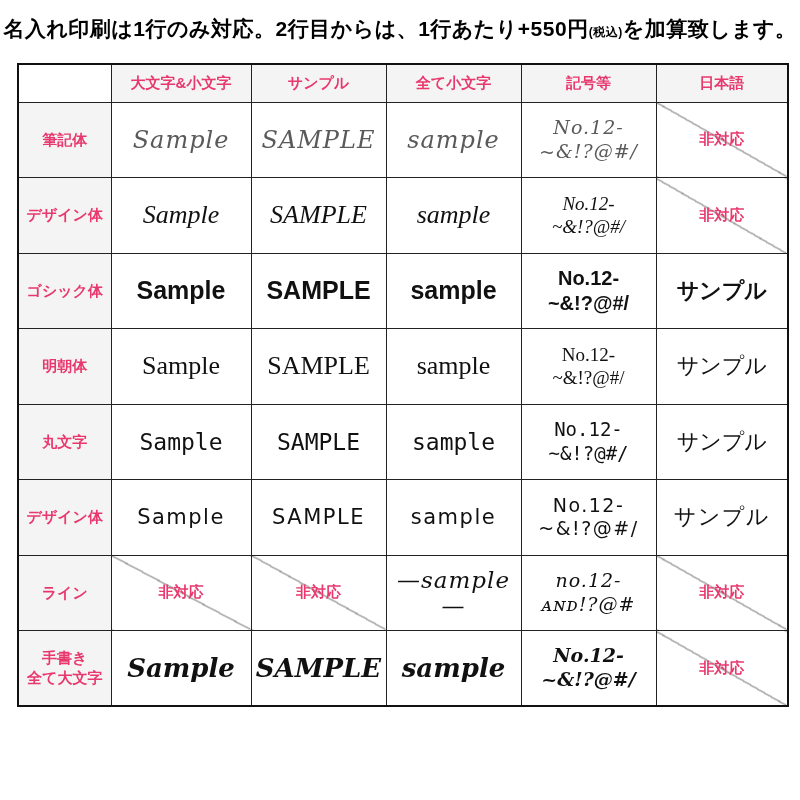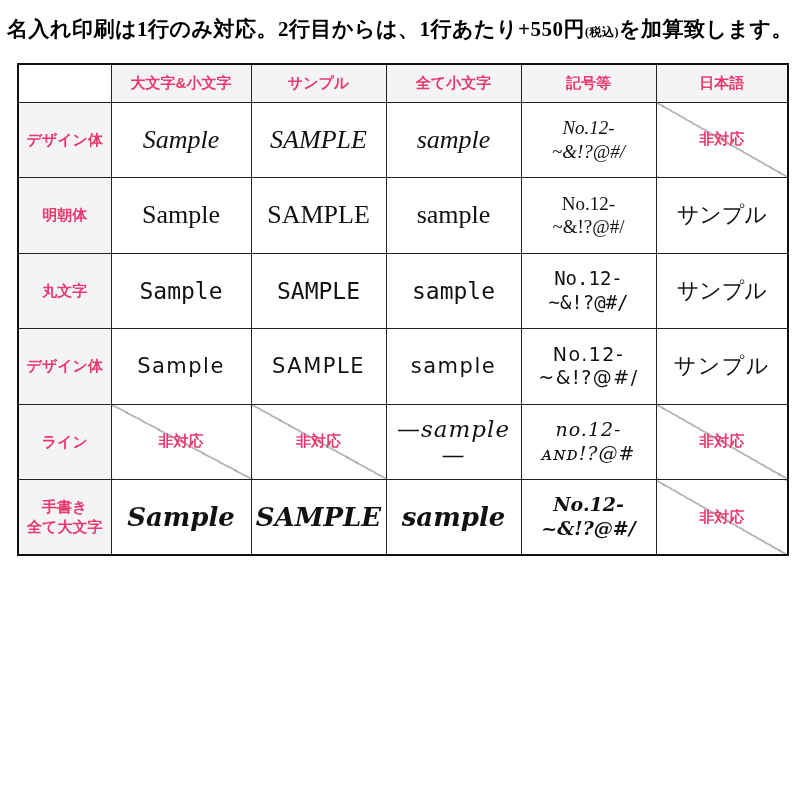--- a/index.html
+++ b/index.html
@@ -1,21 +1,21 @@
 <!DOCTYPE html>
 <html><head>
 <meta charset="utf-8">
 <style>
   html,body{margin:0;padding:0;background:#ffffff;width:800px;height:800px;overflow:hidden;}
   body{font-family:"Liberation Sans",sans-serif;color:#1a1a1a;}
 
   .title{
     padding-top:15px;
     text-align:center;
-    font-family:Liberation Serif, serif;
+    font-family:Liberation Sans, sans-serif;
     font-weight:bold;
     font-size:21px;
     letter-spacing:0.5px;
     color:#000;
   }
   .title .tax{font-size:12px;}
 
   table.spec{
     border-collapse:collapse;
     table-layout:fixed;
@@ -99,29 +99,51 @@
         <th class="corner"></th>
         <th class="colhead">大文字&amp;小文字</th>
         <th class="colhead">サンプル</th>
         <th class="colhead">全て小文字</th>
         <th class="colhead">記号等</th>
         <th class="colhead">日本語</th>
       </tr>
   </thead>
   <tbody>
       <tr>
+        <th class="rowlabel">筆記体</th>
+        <td class="fs-script"><span>Sample</span></td>
+        <td class="fs-script"><span>SAMPLE</span></td>
+        <td class="fs-script"><span>sample</span></td>
+        <td class="fs-script">
+          <div class="sym">No.12-</div>
+          <div class="sym">~&amp;!?@#/</div>
+        </td>
+        <td class="na"><span>非対応</span></td>
+      </tr>
+      <tr>
         <th class="rowlabel">デザイン体</th>
         <td class="fs-design"><span>Sample</span></td>
         <td class="fs-design"><span>SAMPLE</span></td>
         <td class="fs-design"><span>sample</span></td>
         <td class="fs-design">
           <div class="sym">No.12-</div>
           <div class="sym">~&amp;!?@#/</div>
         </td>
         <td class="na"><span>非対応</span></td>
+      </tr>
+      <tr>
+        <th class="rowlabel">ゴシック体</th>
+        <td class="fs-gothic"><span>Sample</span></td>
+        <td class="fs-gothic"><span>SAMPLE</span></td>
+        <td class="fs-gothic"><span>sample</span></td>
+        <td class="fs-gothic">
+          <div class="sym">No.12-</div>
+          <div class="sym">~&amp;!?@#/</div>
+        </td>
+        <td class="fs-gothic jp"><span>サンプル</span></td>
       </tr>
       <tr>
         <th class="rowlabel">明朝体</th>
         <td class="fs-mincho"><span>Sample</span></td>
         <td class="fs-mincho"><span>SAMPLE</span></td>
         <td class="fs-mincho"><span>sample</span></td>
         <td class="fs-mincho">
           <div class="sym">No.12-</div>
           <div class="sym">~&amp;!?@#/</div>
         </td>

